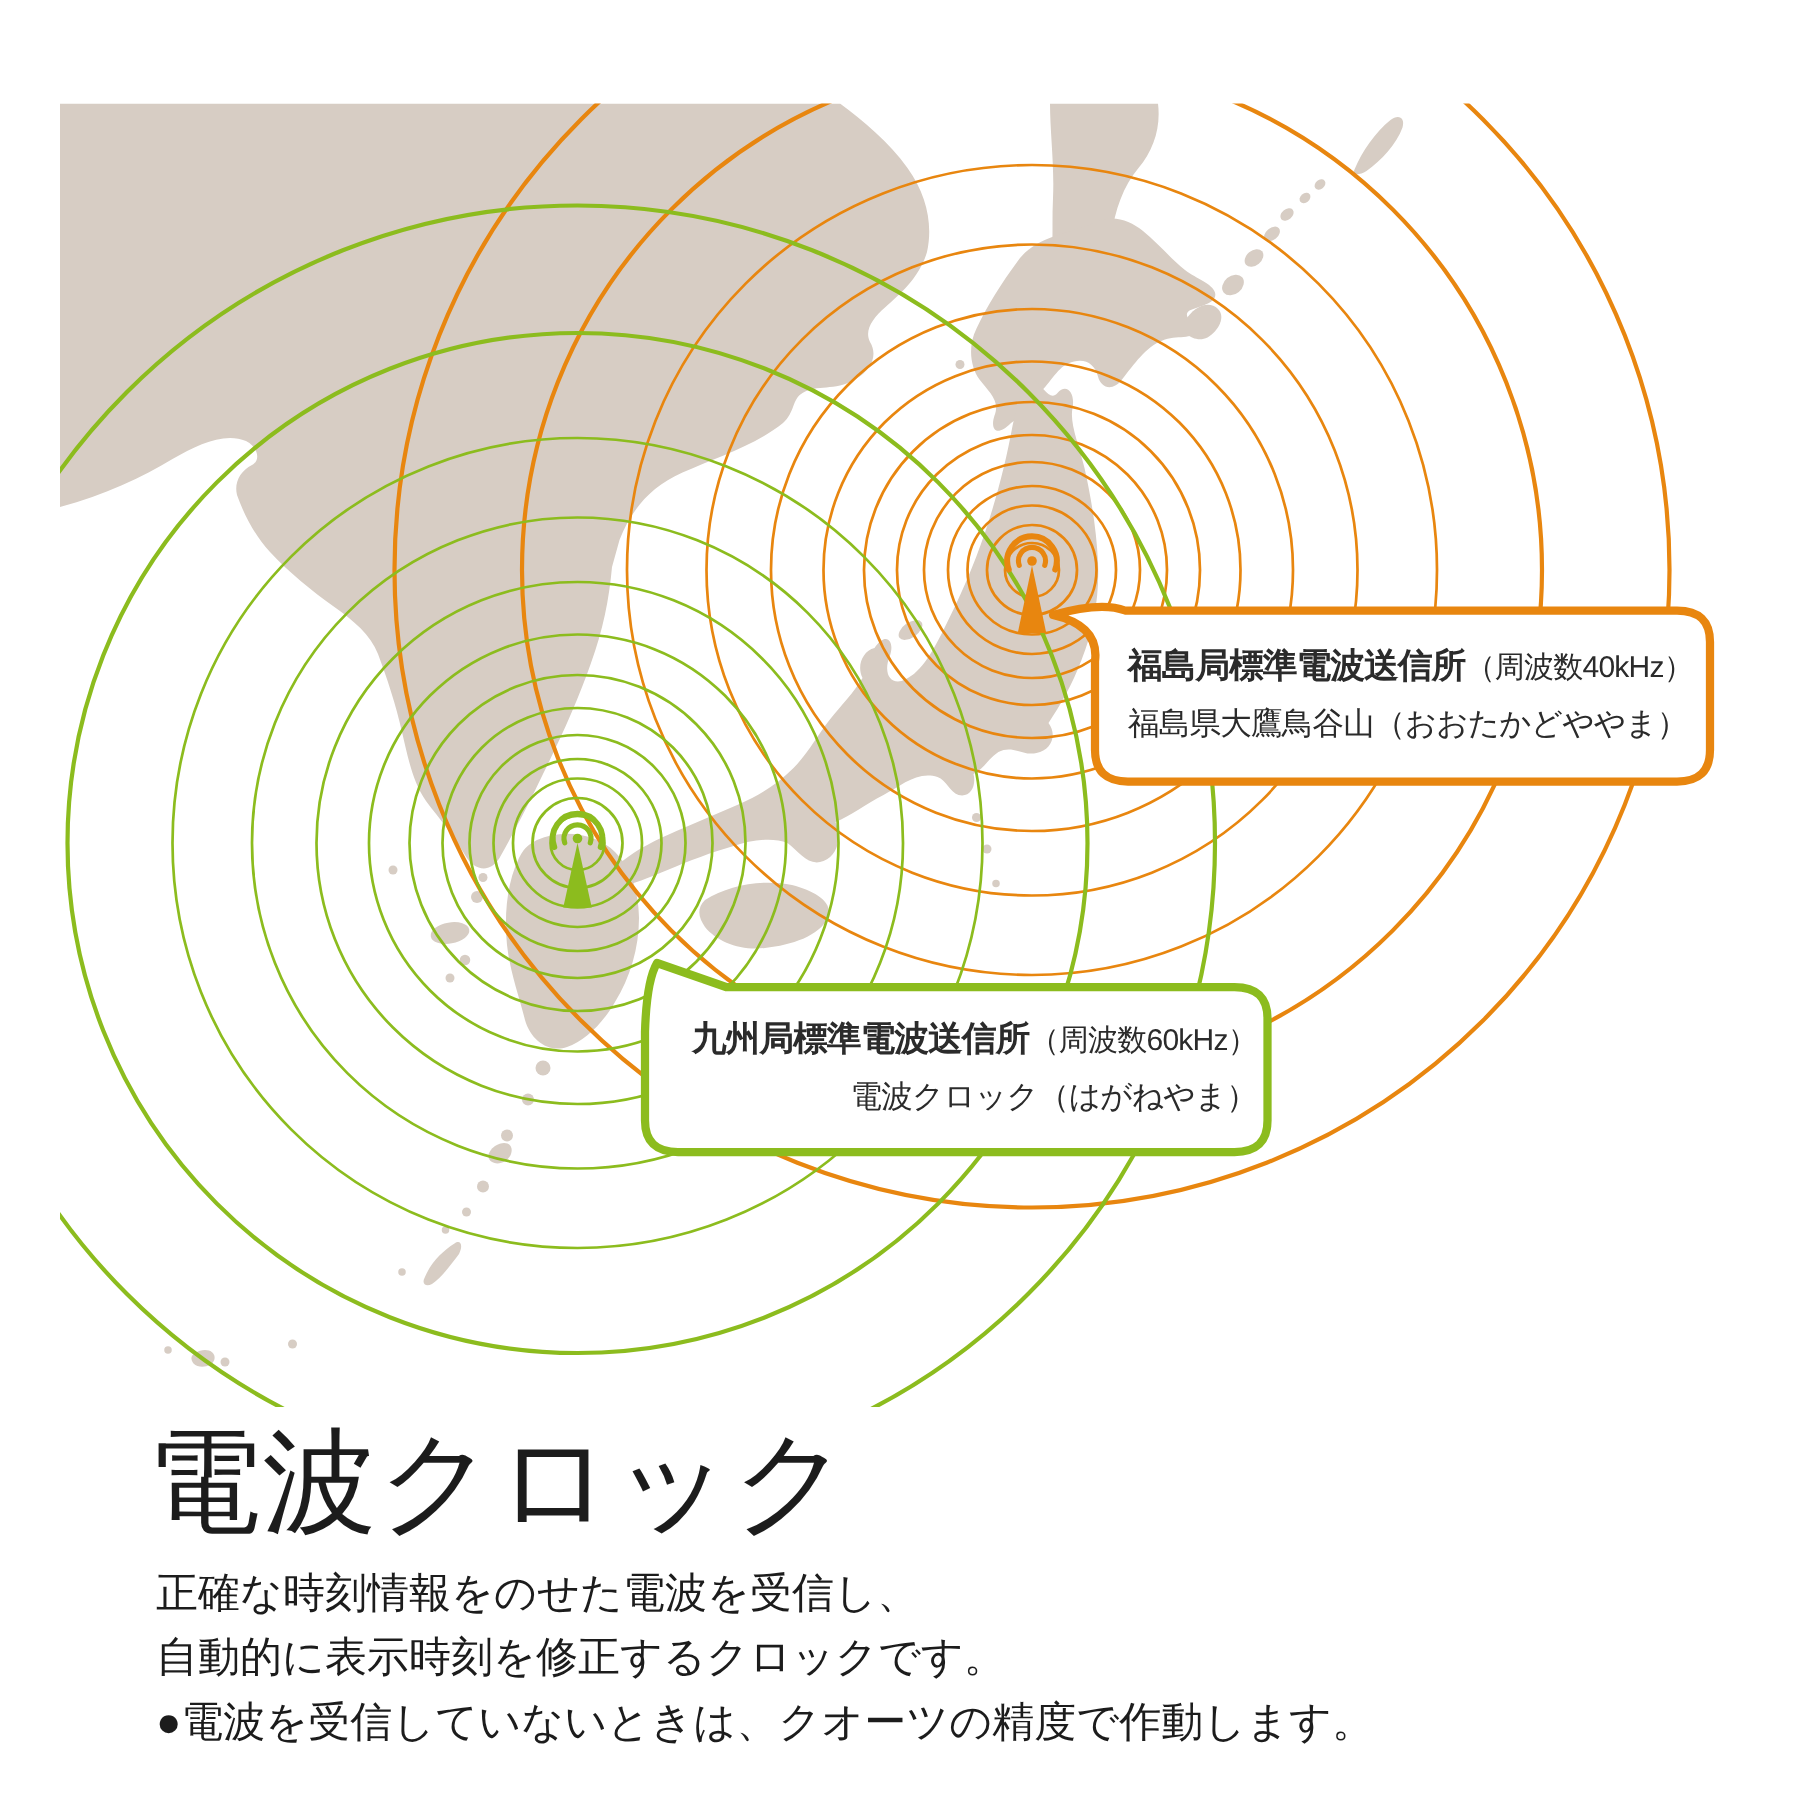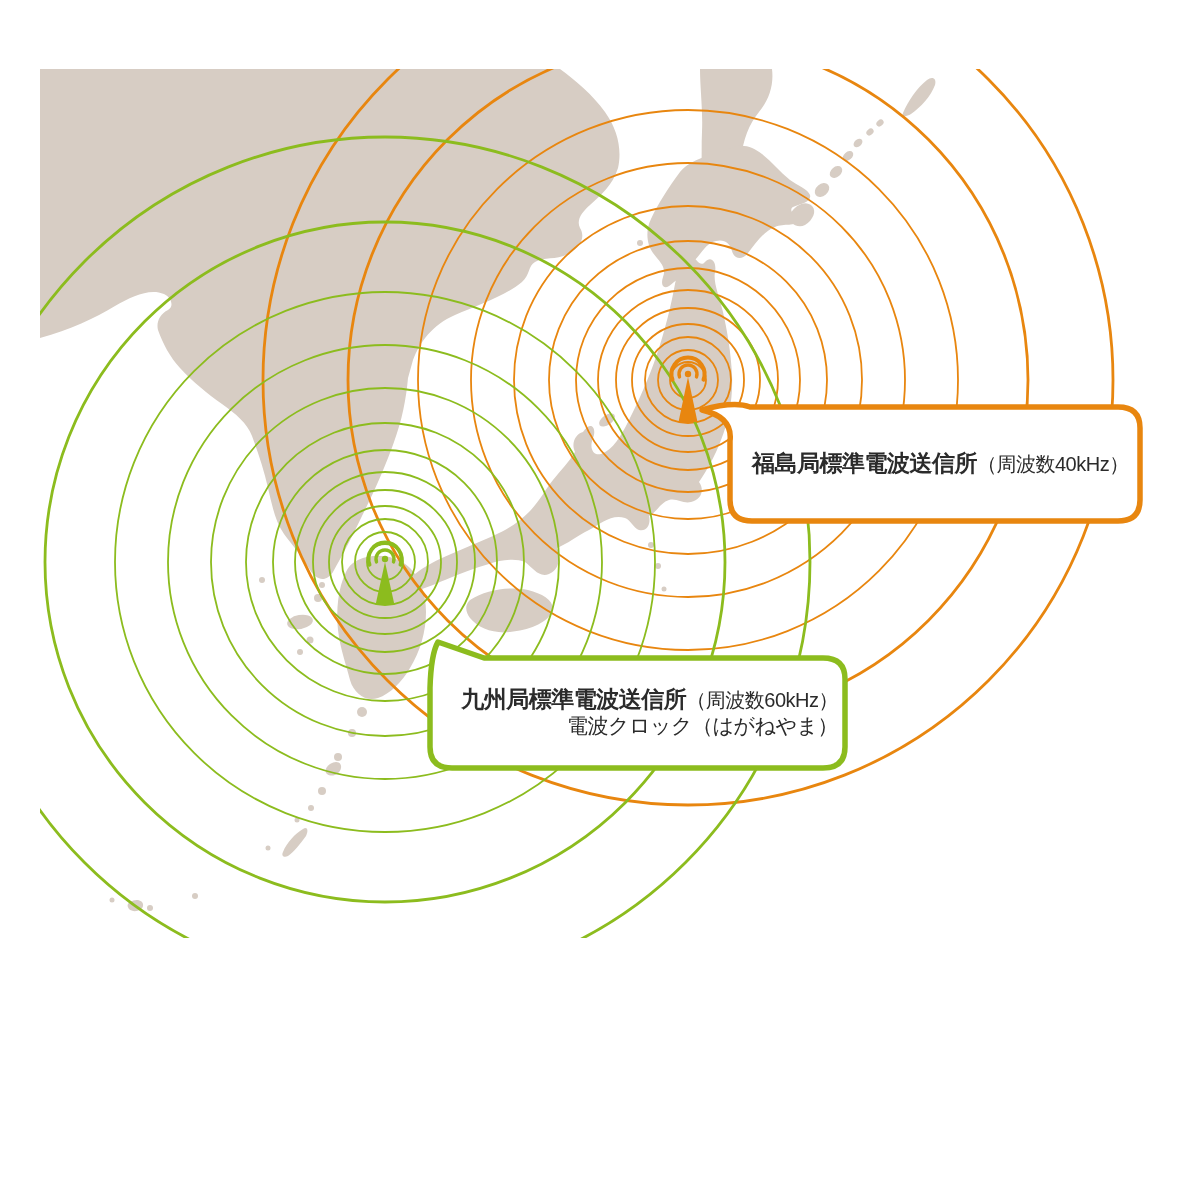--- a/index.html
+++ b/index.html
@@ -16,21 +16,21 @@
     font-family:"Liberation Sans","DejaVu Sans",sans-serif;
     overflow:hidden;
   }
   #mapsvg{position:absolute;left:0;top:0;}
   .callout-text{
     position:absolute;
     display:flex;flex-direction:column;justify-content:center;
     color:#2b2b2b;
     z-index:5;
   }
-  .callout-line{white-space:nowrap;line-height:24px;}
+  .callout-line{white-space:nowrap;line-height:36px;}
   .c-bold{font-weight:700;font-size:23px;letter-spacing:-0.5px;}
   .c-paren{font-weight:400;font-size:20px;letter-spacing:-0.5px;}
   .c-loc{font-weight:400;font-size:21px;letter-spacing:-0.5px;}
   #callout-fukushima{left:752px;top:407px;width:380px;height:114px;}
   #callout-kyushu{left:452px;top:658px;width:386px;height:110px;text-align:right;}
   #footer-title{
     position:absolute;left:98px;top:938px;width:1000px;
     font-size:76px;font-weight:500;color:var(--ink);
     letter-spacing:1px;white-space:nowrap;
   }
@@ -198,26 +198,35 @@
     <path d="M702,410 Q734,401 750,407 L1118,407 Q1140,407 1140,428 L1140,500
              Q1140,521 1118,521 L752,521 Q730,521 730,500 L730,441 Q733,417 702,410 Z" fill="#ffffff" stroke="var(--orange)" stroke-width="5.5" stroke-linejoin="round"></path>
     <path d="M438,642 Q464,651 484,658 L823,658 Q845,658 845,679 L845,747
              Q845,768 823,768 L452,768 Q430,768 430,747 L430,688 Q431,654 438,642 Z" fill="#ffffff" stroke="var(--green)" stroke-width="5.5" stroke-linejoin="round"></path>
   </svg>
 
   <div id="callout-fukushima" class="callout-text">
     <div class="callout-line">
       <span class="c-bold">福島局標準電波送信所</span><span class="c-paren">（周波数40kHz）</span>
     </div>
+    <div class="callout-line">
+      <span class="c-loc">福島県大鷹鳥谷山（おおたかどややま）</span>
+    </div>
   </div>
 
   <div id="callout-kyushu" class="callout-text">
     <div class="callout-line">
       <span class="c-bold">九州局標準電波送信所</span><span class="c-paren">（周波数60kHz）</span>
     </div>
     <div class="callout-line">
       <span class="c-loc">電波クロック（はがねやま）</span>
     </div>
   </div>
 
-
+  <div id="footer-title">電波クロック</div>
+
+  <div id="footer-desc">
+    <div class="desc-line">正確な時刻情報をのせた電波を受信し、</div>
+    <div class="desc-line">自動的に表示時刻を修正するクロックです。</div>
+    <div class="desc-line">●電波を受信していないときは、クオーツの精度で作動します。</div>
+  </div>
 
 </div>
 
 </body></html>

